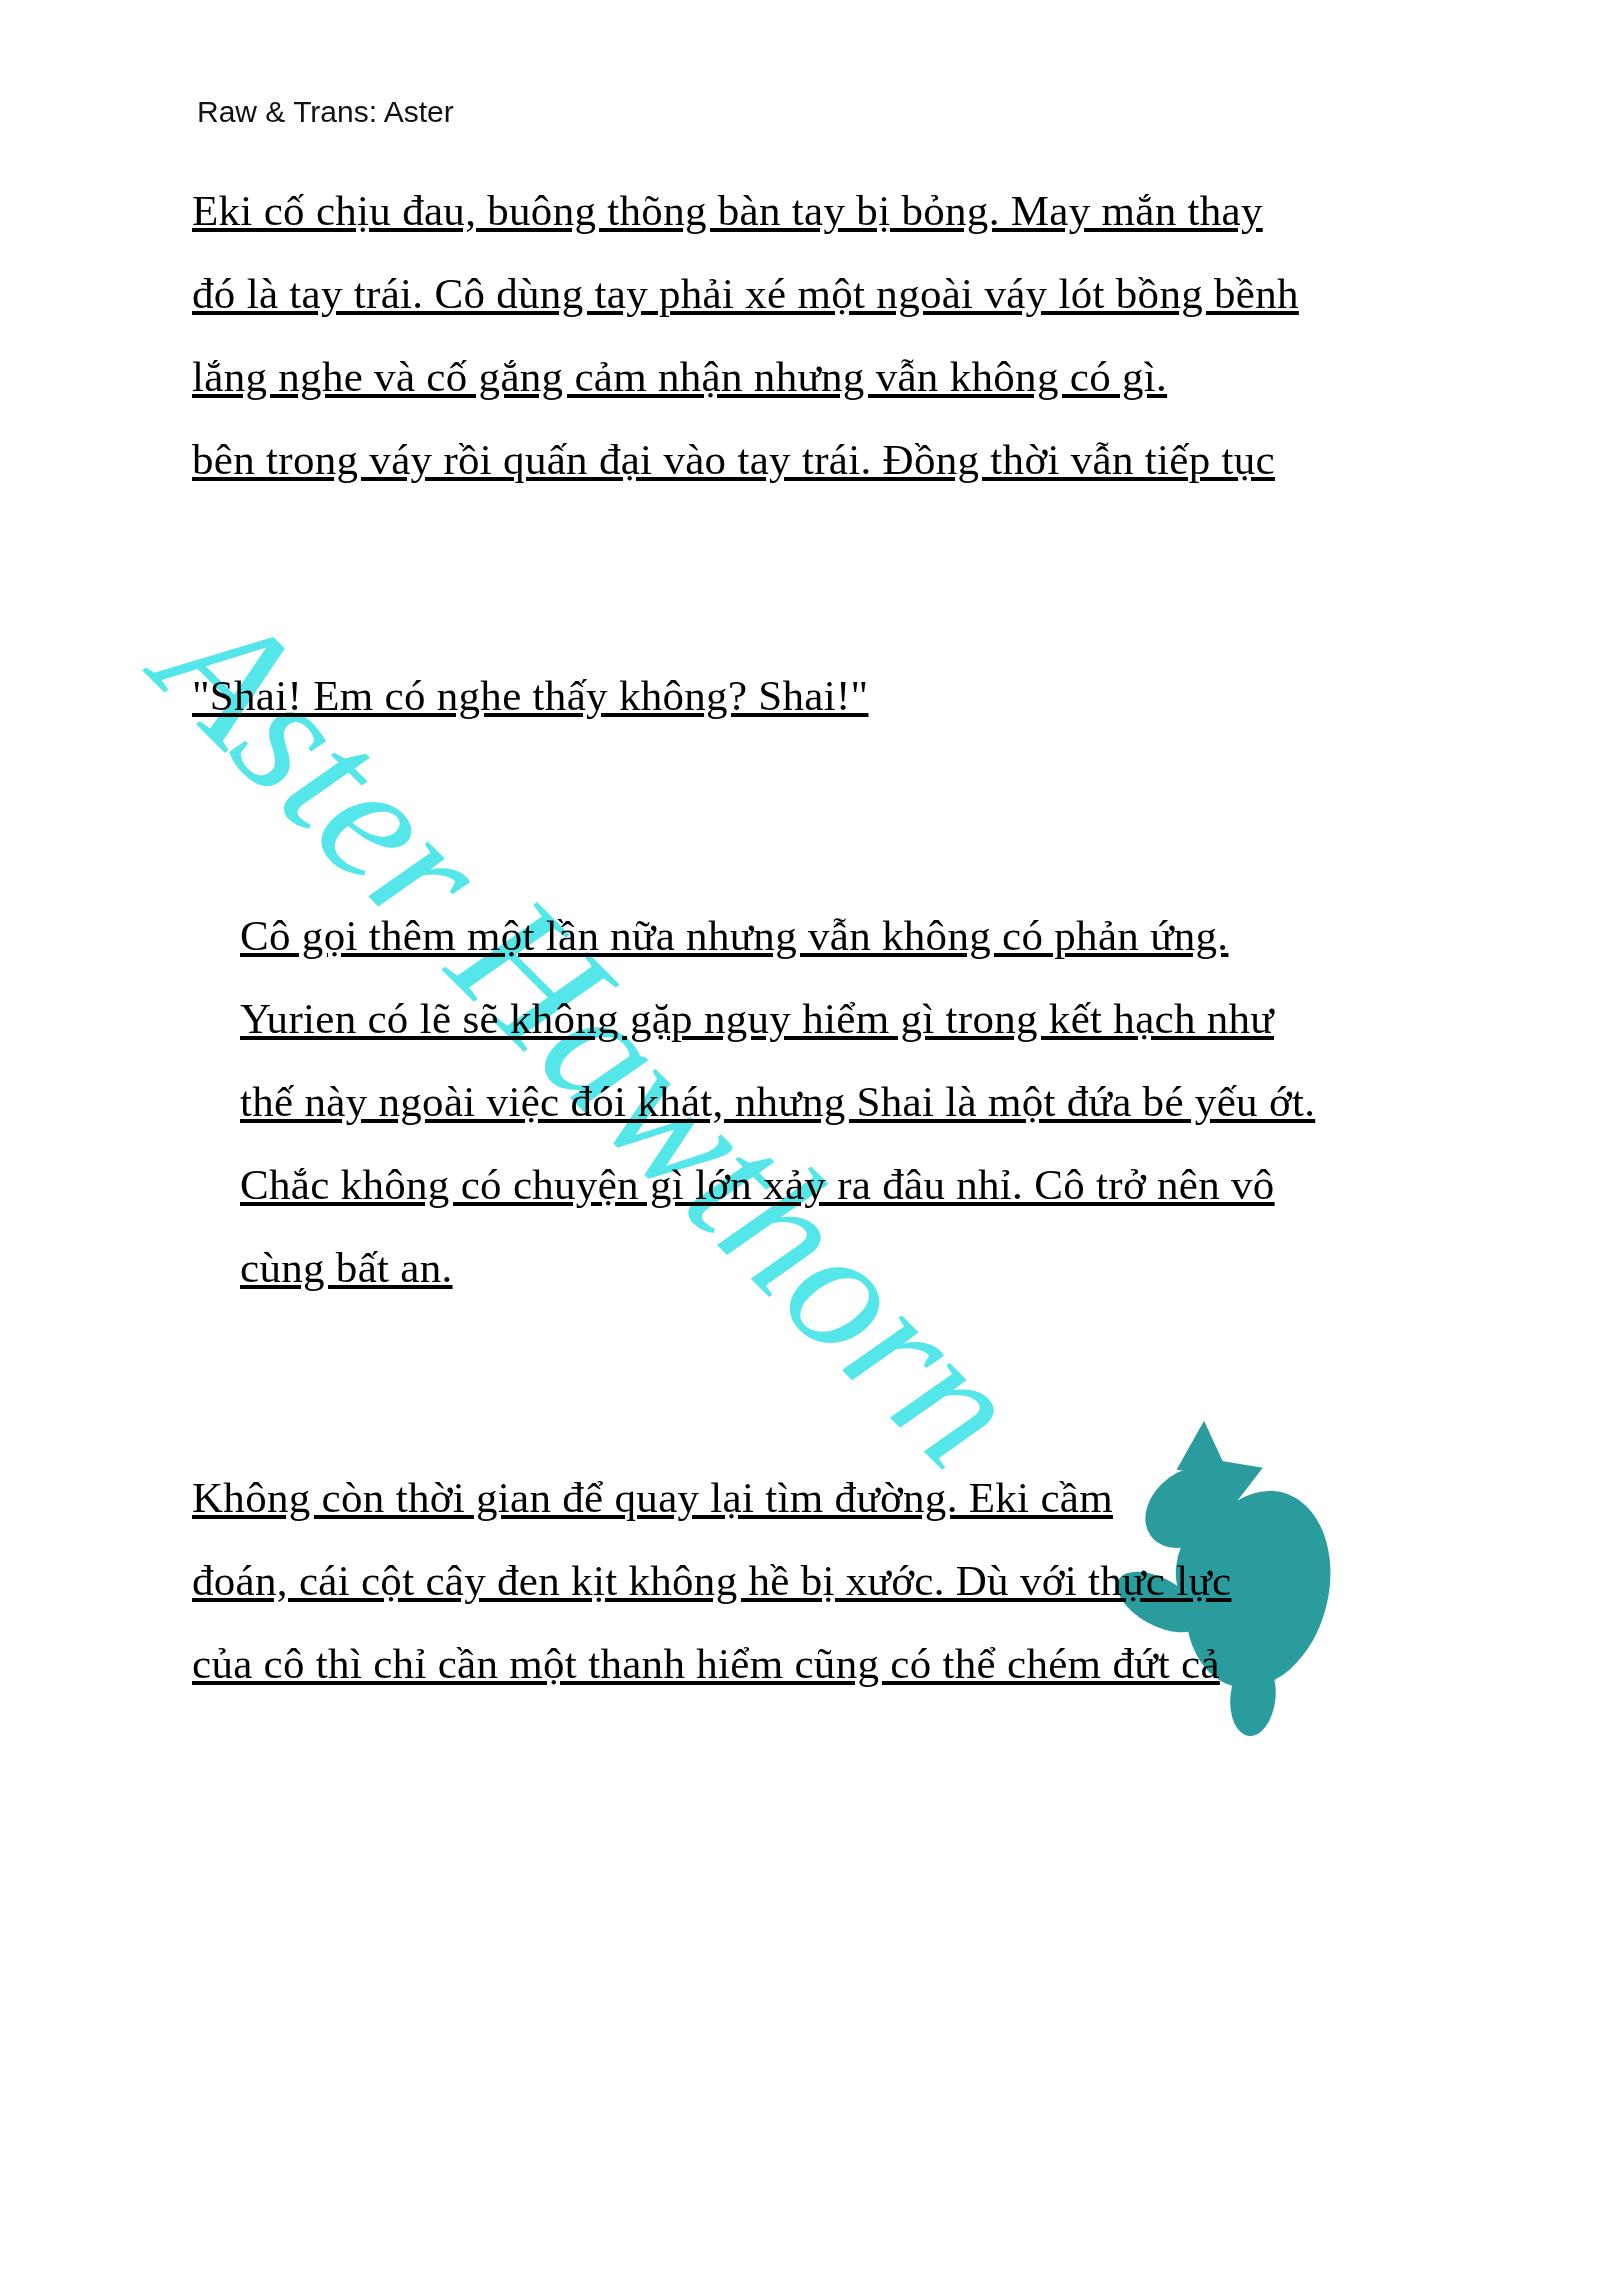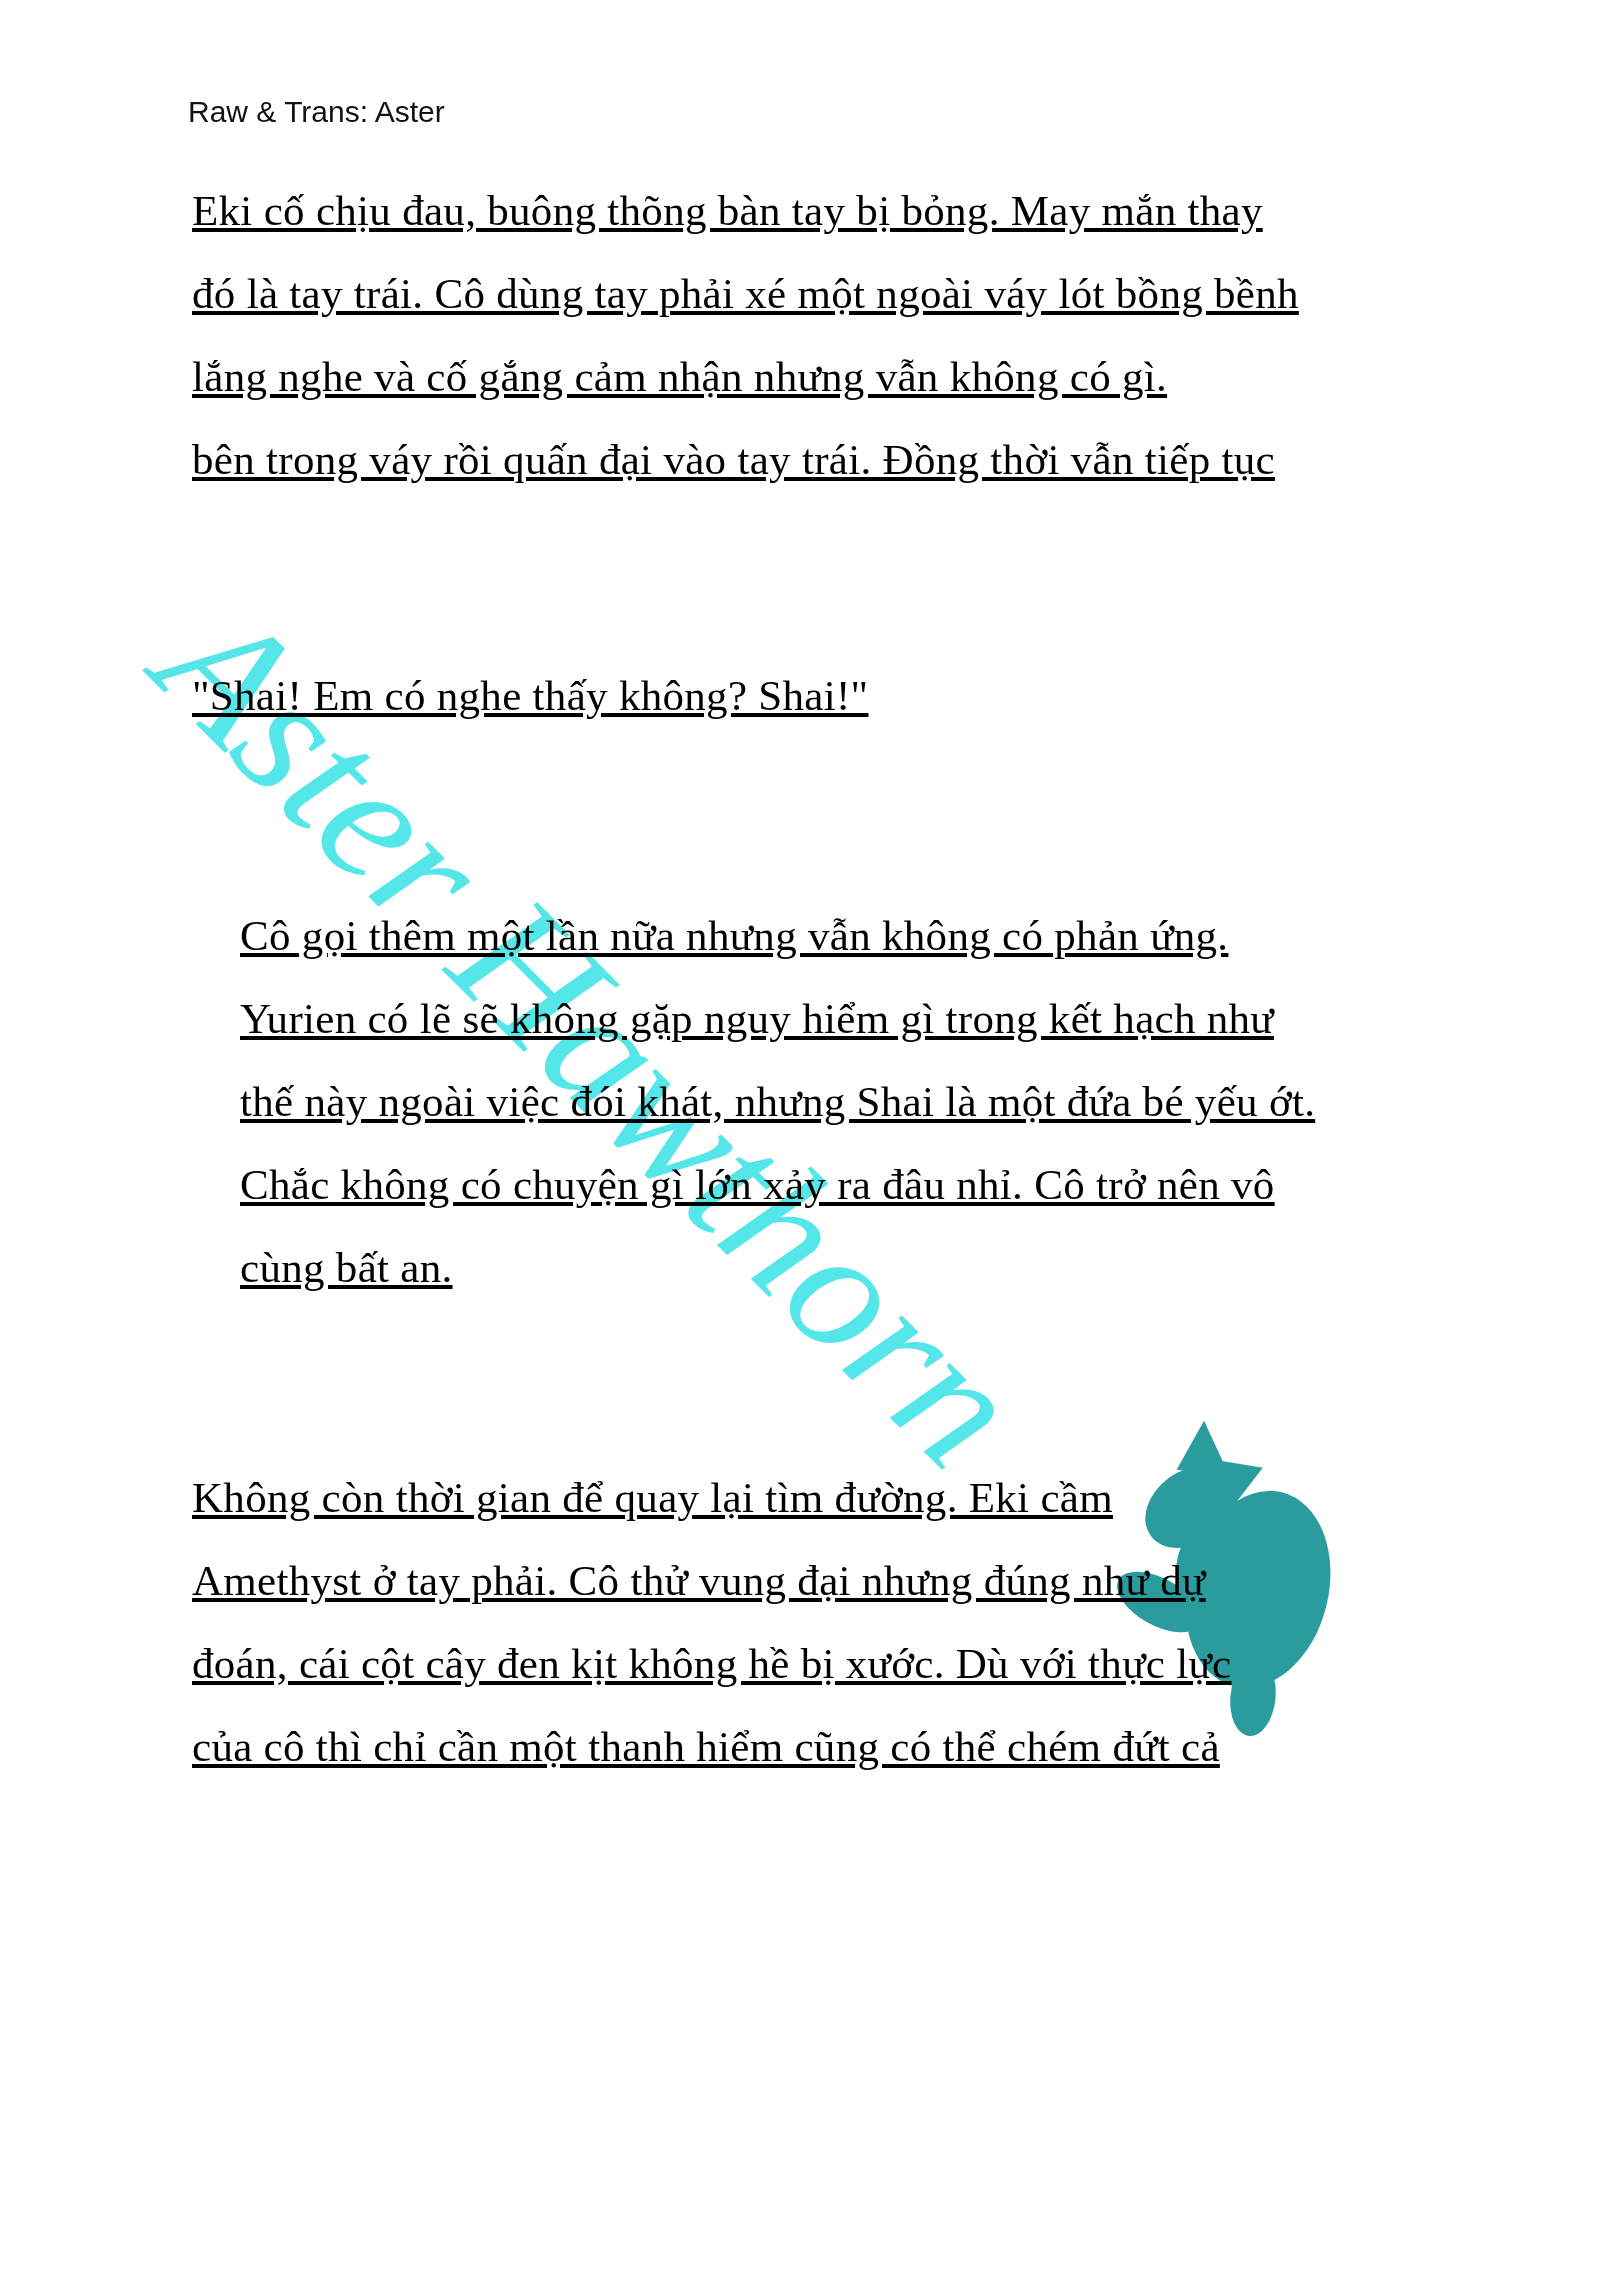--- a/index.html
+++ b/index.html
@@ -24,21 +24,21 @@
     transform-origin:0 0;
     z-index:1;
   }
   .cat{
     position:absolute;
     left:1106px;top:1413px;
     z-index:2;
   }
   .header{
     position:absolute;
-    left:188px;top:94px;
+    left:197px;top:94px;
     font-family:"Liberation Sans", sans-serif;
     font-size:30px;
     line-height:35px;
     color:#111111;
     z-index:3;
     white-space:nowrap;
     text-align:center;
   }
   .para{
     position:absolute;
@@ -90,19 +90,18 @@
   <div class="para p3">
       <div class="line">Cô gọi thêm một lần nữa nhưng vẫn không có phản ứng.</div>
       <div class="line">Yurien có lẽ sẽ không gặp nguy hiểm gì trong kết hạch như</div>
       <div class="line">thế này ngoài việc đói khát, nhưng Shai là một đứa bé yếu ớt.</div>
       <div class="line">Chắc không có chuyện gì lớn xảy ra đâu nhỉ. Cô trở nên vô</div>
       <div class="line">cùng bất an.</div>
     </div>
 
   <div class="para p4">
       <div class="line">Không còn thời gian để quay lại tìm đường. Eki cầm</div>
-      <div class="line">Amethyst ở tay phải. Cô thử vung đại nhưng đúng như dự</div>
       <div class="line">đoán, cái cột cây đen kịt không hề bị xước. Dù với thực lực</div>
       <div class="line">của cô thì chỉ cần một thanh hiểm cũng có thể chém đứt cả</div>
     </div>
 
 </div>
 
 
 </body></html>

